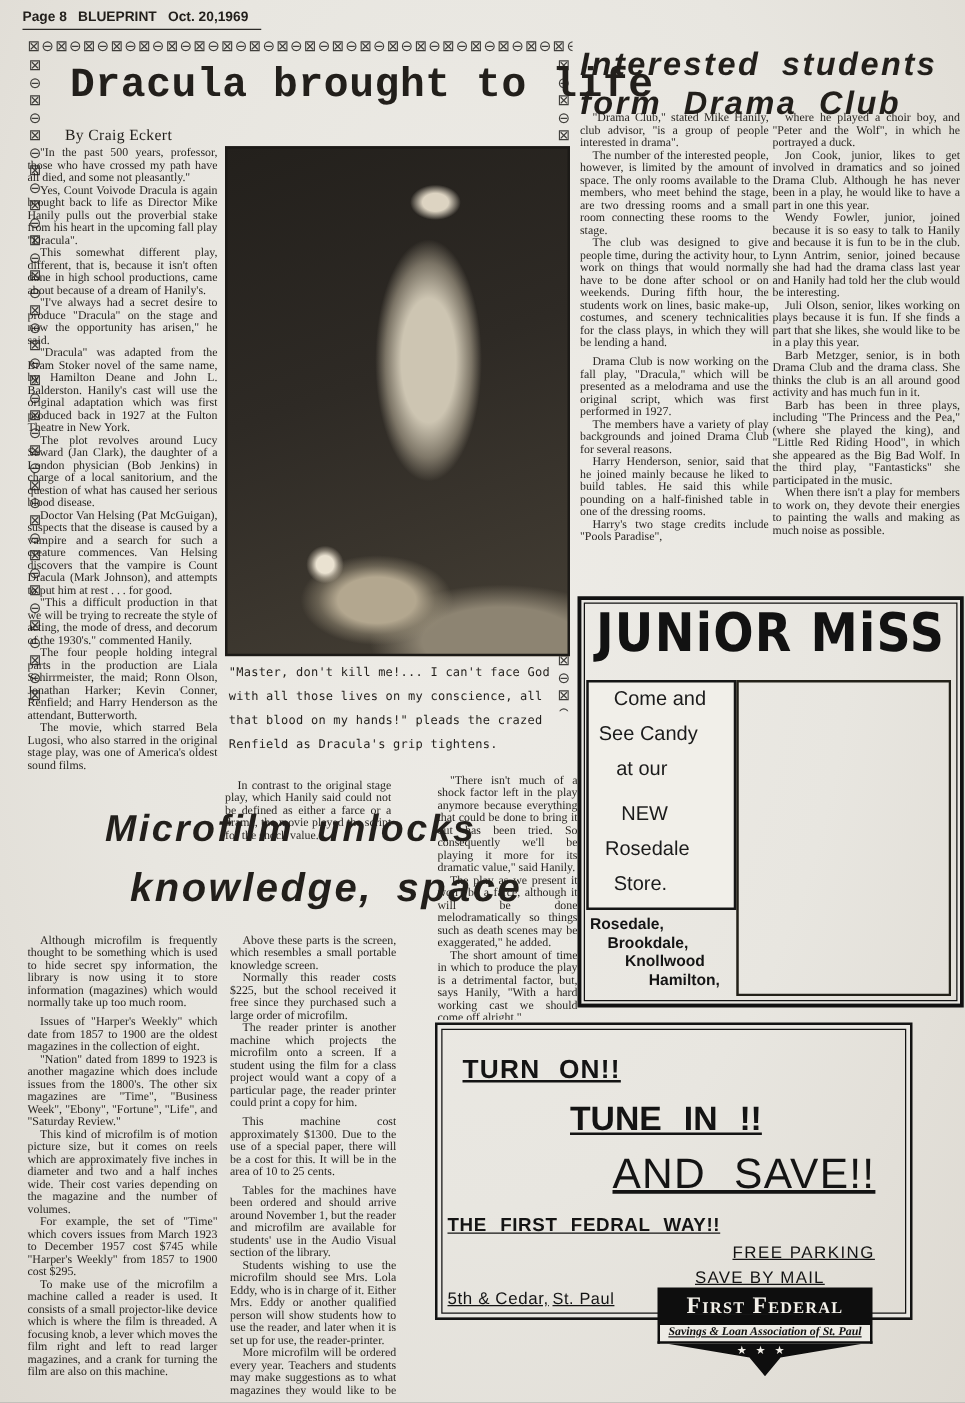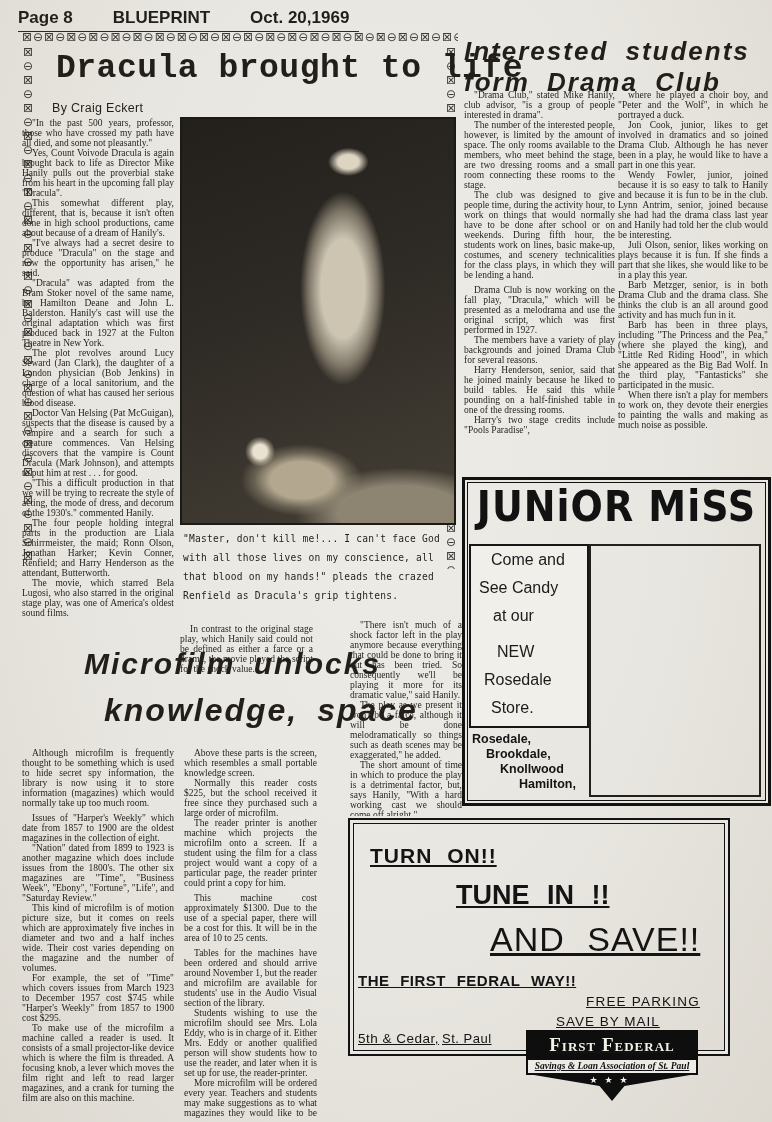--- a/index.html
+++ b/index.html
@@ -1,33 +1,33 @@
 <!DOCTYPE html>
 <html><head>
 <meta charset="utf-8">
 <style>
   html,body{margin:0;padding:0;background:#b9b7b2;}
   .page{position:relative;width:772px;height:1122px;margin:0 auto;overflow:hidden;
     background:radial-gradient(ellipse at 50% 38%, #eeece7 0%, #e8e6e0 55%, #ddd9d1 100%);
     font-family:"Liberation Serif", serif;color:#221f1b;}
   .abs{position:absolute;}
   
-  .masthead{left:18px;top:8px;display:inline-flex;gap:40px;align-items:flex-end;
-    font-family:"Liberation Sans", sans-serif;font-size:17px;font-weight:600;
+  .masthead{left:18px;top:8px;display:inline-flex;gap:9px;align-items:flex-end;
+    font-family:"Liberation Sans", sans-serif;font-size:11px;font-weight:600;
     border-bottom:1.6px solid #2b2a27;padding:0 10px 3px 0;}
   
   .orn{color:#2c2b28;font-family:"DejaVu Sans", sans-serif;overflow:hidden;opacity:.9;}
   .orn-h{left:22px;top:29px;width:436px;height:16px;font-size:12px;line-height:16px;letter-spacing:1px;white-space:nowrap;}
   .orn-v{width:15px;font-size:12px;line-height:15px;writing-mode:vertical-rl;text-orientation:upright;white-space:nowrap;}
   #ornL{left:20px;top:45px;height:518px;}
   #ornR{left:443px;top:45px;height:524px;}
   
   .h-dracula{left:56px;top:50px;width:380px;font-family:Liberation Mono, monospace;
     font-weight:700;font-size:33px;letter-spacing:.5px;white-space:nowrap;}
-  .byline{left:52px;top:101px;font-family:Liberation Sans, sans-serif;font-size:12.5px;letter-spacing:.3px;}
+  .byline{left:52px;top:101px;font-family:Liberation Serif, serif;font-size:12.5px;letter-spacing:.3px;}
   .h-italic{font-family:"Liberation Sans", sans-serif;font-style:italic;font-weight:800;
     letter-spacing:2px;word-spacing:8px;white-space:nowrap;}
   #drama-h1{left:464px;top:36px;font-size:26px;}
   #drama-h2{left:464px;top:67px;font-size:26px;}
   #micro-h1{left:84px;top:647px;font-size:30px;}
   #micro-h2{left:104px;top:692px;font-size:32px;}
   
   .col{font-size:9.5px;line-height:10px;text-align:justify;overflow:hidden;}
   .col p{margin:0;text-indent:10px;}
   .col p.sp{margin-top:5px;}

